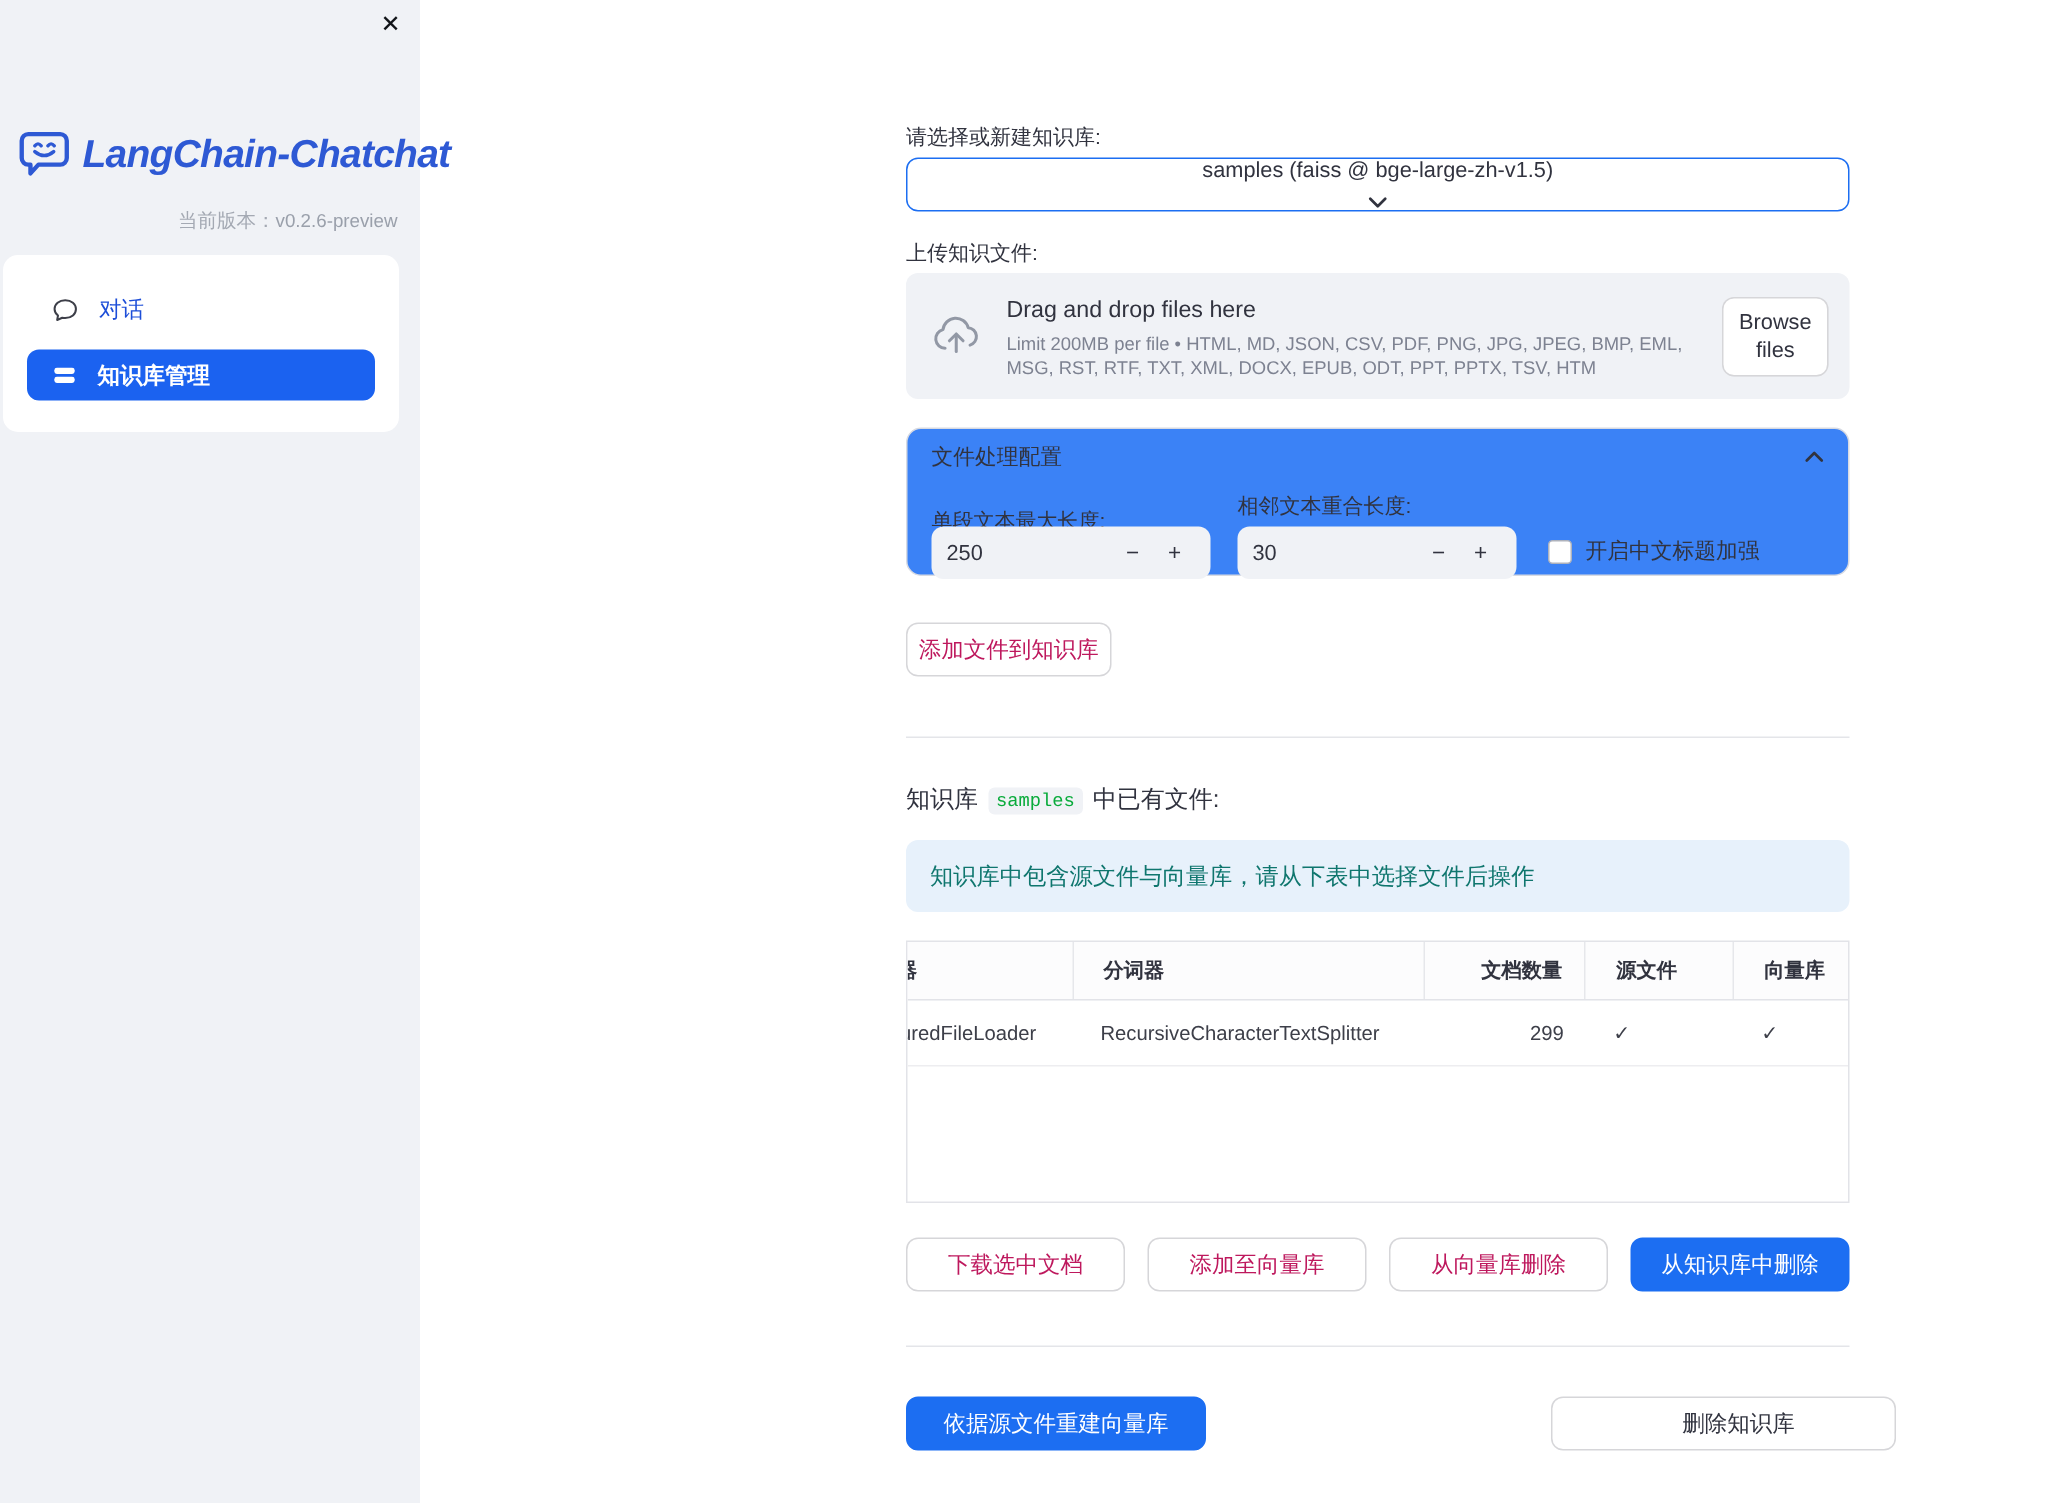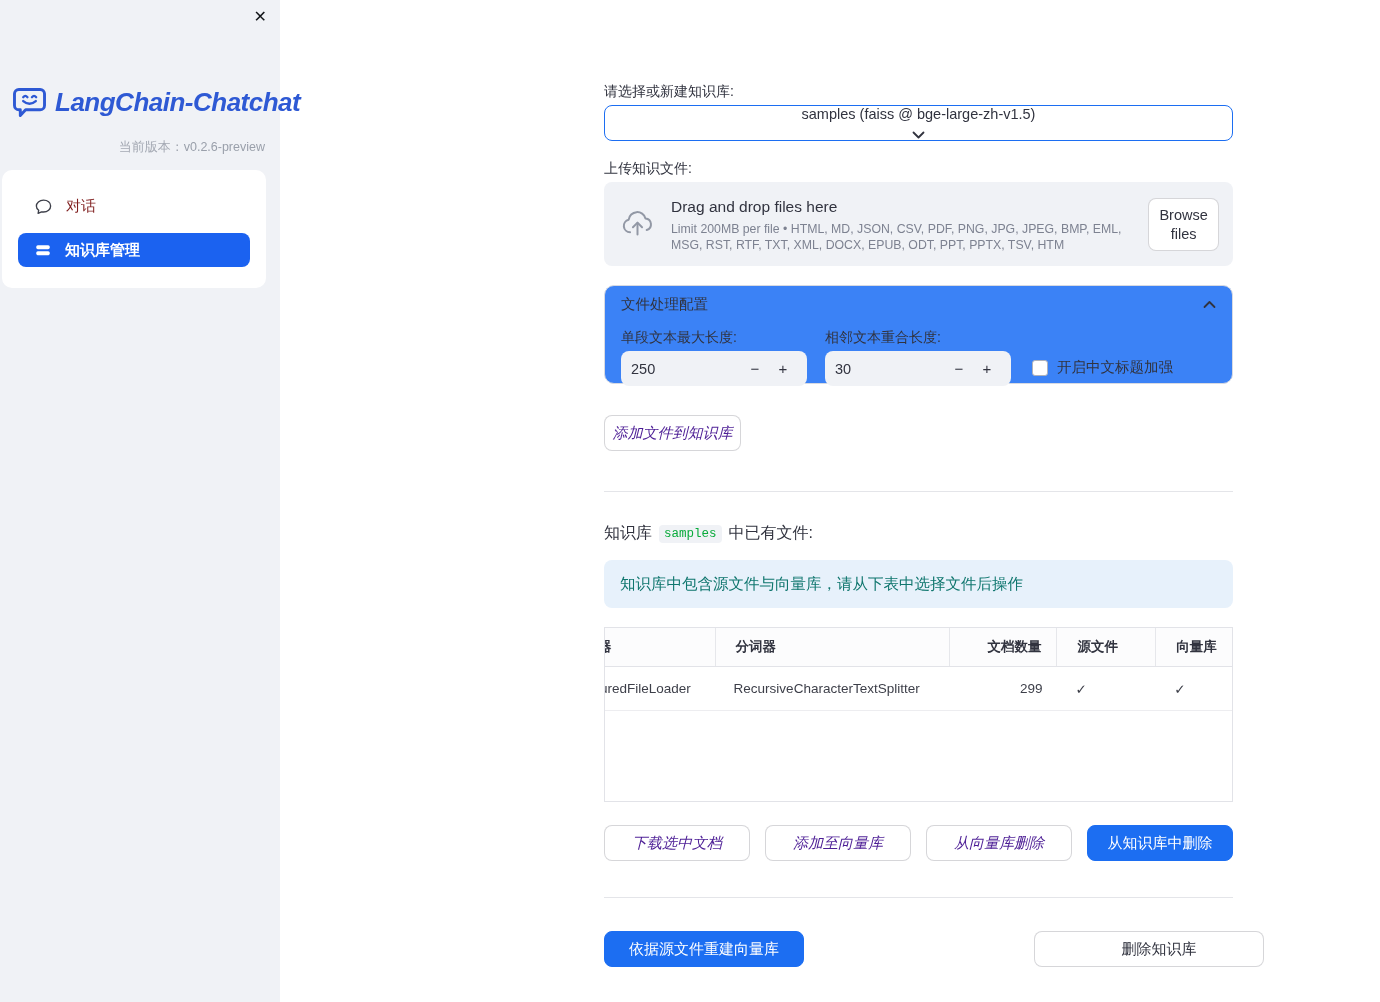--- a/index.html
+++ b/index.html
@@ -8,21 +8,21 @@
   .page { position:relative; width:1380px; height:1002px; }
 
   
   .sidebar { position:absolute; left:0; top:0; width:280px; height:1002px; background:#f0f2f6; }
   .close-btn { position:absolute; top:7px; right:13px; font-size:16px; color:#111418; cursor:pointer; line-height:20px; }
   .logo-row { position:absolute; left:12px; top:87px; display:flex; align-items:center; gap:8px; }
   .logo-text { font-size:26px; font-weight:bold; font-style:italic; color:#2e59d4; letter-spacing:-0.5px; white-space:nowrap; }
   .version { position:absolute; top:138px; right:15px; font-size:12.5px; color:#9aa0ab; }
   .version .vlabel { font-size:13px; color:#a4a9b3; }
   .nav-card { position:absolute; left:2px; top:170px; width:264px; height:118px; background:#ffffff; border-radius:10px; }
-  .nav-item { position:absolute; left:0; top:18px; width:100%; height:36px; display:flex; align-items:center; padding-left:32px; gap:13px; font-size:15px; color:#7f1d1d; cursor:pointer; }
+  .nav-item { position:absolute; left:0; top:18px; width:100%; height:36px; display:flex; align-items:center; padding-left:32px; gap:13px; font-size:15px; color:#1d4ed8; cursor:pointer; }
   .nav-pill { position:absolute; left:16px; top:63px; width:232px; height:34px; background:#1b62f0; border-radius:8px; display:flex; align-items:center; padding-left:16px; gap:13px; color:#ffffff; font-size:15px; font-weight:bold; cursor:pointer; }
   .nav-icon { display:flex; align-items:center; }
 
   
   .content { position:absolute; left:604px; top:0; width:629px; height:1002px; }
   .w-label { position:absolute; left:0; font-size:14px; color:#31333f; }
 
   .selectbox { position:absolute; left:0; top:105px; width:629px; height:36px; background:#fff; border:1px solid #1c6ef2; border-radius:8px; display:flex; align-items:center; padding:0 12px; cursor:pointer;flex-direction:column; }
   .selectbox .value { font-size:14.5px; color:#31333f; flex:1; }
 
@@ -38,21 +38,21 @@
   .exp-title { font-size:14.5px; color:#31333f; flex:1; }
   .exp-label { position:absolute; top:43px; font-size:14px; color:#31333f; }
   .num-input { position:absolute; top:65px; width:186px; height:35px; background:#f0f2f6; border-radius:8px; display:flex; align-items:center; padding:0 10px; }
   .num-val { flex:1; font-size:14.5px; color:#31333f; }
   .step-btn { width:28px; text-align:center; font-size:15px; color:#31333f; cursor:pointer; }
   .chk-group { position:absolute; left:427px; top:72px; display:flex; align-items:center; gap:9px; cursor:pointer; }
   .chk-box { width:16px; height:16px; border:1px solid #aeb2bc; border-radius:3px; background:#fff; }
   .chk-label { font-size:14.5px; color:#31333f; }
 
   .btn { display:flex; align-items:center; justify-content:center; height:36px; border-radius:8px; border:1px solid rgba(49,51,63,0.2); background:#fff; font-size:15px; color:#31333f; cursor:pointer; white-space:nowrap; }
-  .btn.disabled { color:#4c1d95; cursor:default;font-style:italic; }
+  .btn.disabled { color:#be185d; cursor:default; }
   .btn.primary { background:#1c6ef2; border:1px solid #1c6ef2; color:#ffffff; }
 
   .add-btn { position:absolute; left:0; top:415px; width:137px; }
   .divider { position:absolute; left:0; width:629px; height:1px; background:#e4e5e9; }
 
   .kb-line { position:absolute; left:0; top:523px; font-size:16px; color:#31333f; display:flex; align-items:center; gap:7px; }
   .kb-code { font-family:"Liberation Mono","DejaVu Sans Mono",monospace; font-size:12.5px; color:#09ab3b; background:#f0f2f6; padding:2px 5px; border-radius:4px; }
 
   .infobox { position:absolute; left:0; top:560px; width:629px; height:48px; background:#e7f1fb; border-radius:8px; display:flex; align-items:center; padding:0 16px; font-size:15.5px; color:#0f766e; }
 
@@ -152,21 +152,21 @@
     <div class="expander">
       <div class="exp-header">
         <span class="exp-title">文件处理配置</span>
         <span>
           <svg width="13" height="9" viewBox="0 0 13 9" fill="none" stroke="#31333f" stroke-width="1.8" stroke-linecap="round" stroke-linejoin="round">
               <path d="M1.5 7 l5 -5 5 5"></path>
             </svg>
         </span>
       </div>
 
-      <div class="exp-label" style="left:16px;">单段文本最大长度:</div>
+      <div class="exp-label" style="left:16px;margin-top:10px;">单段文本最大长度:</div>
       <div class="num-input" style="left:16px;">
         <span class="num-val">250</span>
         <span class="step-btn">−</span>
         <span class="step-btn">+</span>
       </div>
 
       <div class="exp-label" style="left:220px;">相邻文本重合长度:</div>
       <div class="num-input" style="left:220px;">
         <span class="num-val">30</span>
         <span class="step-btn">−</span>

